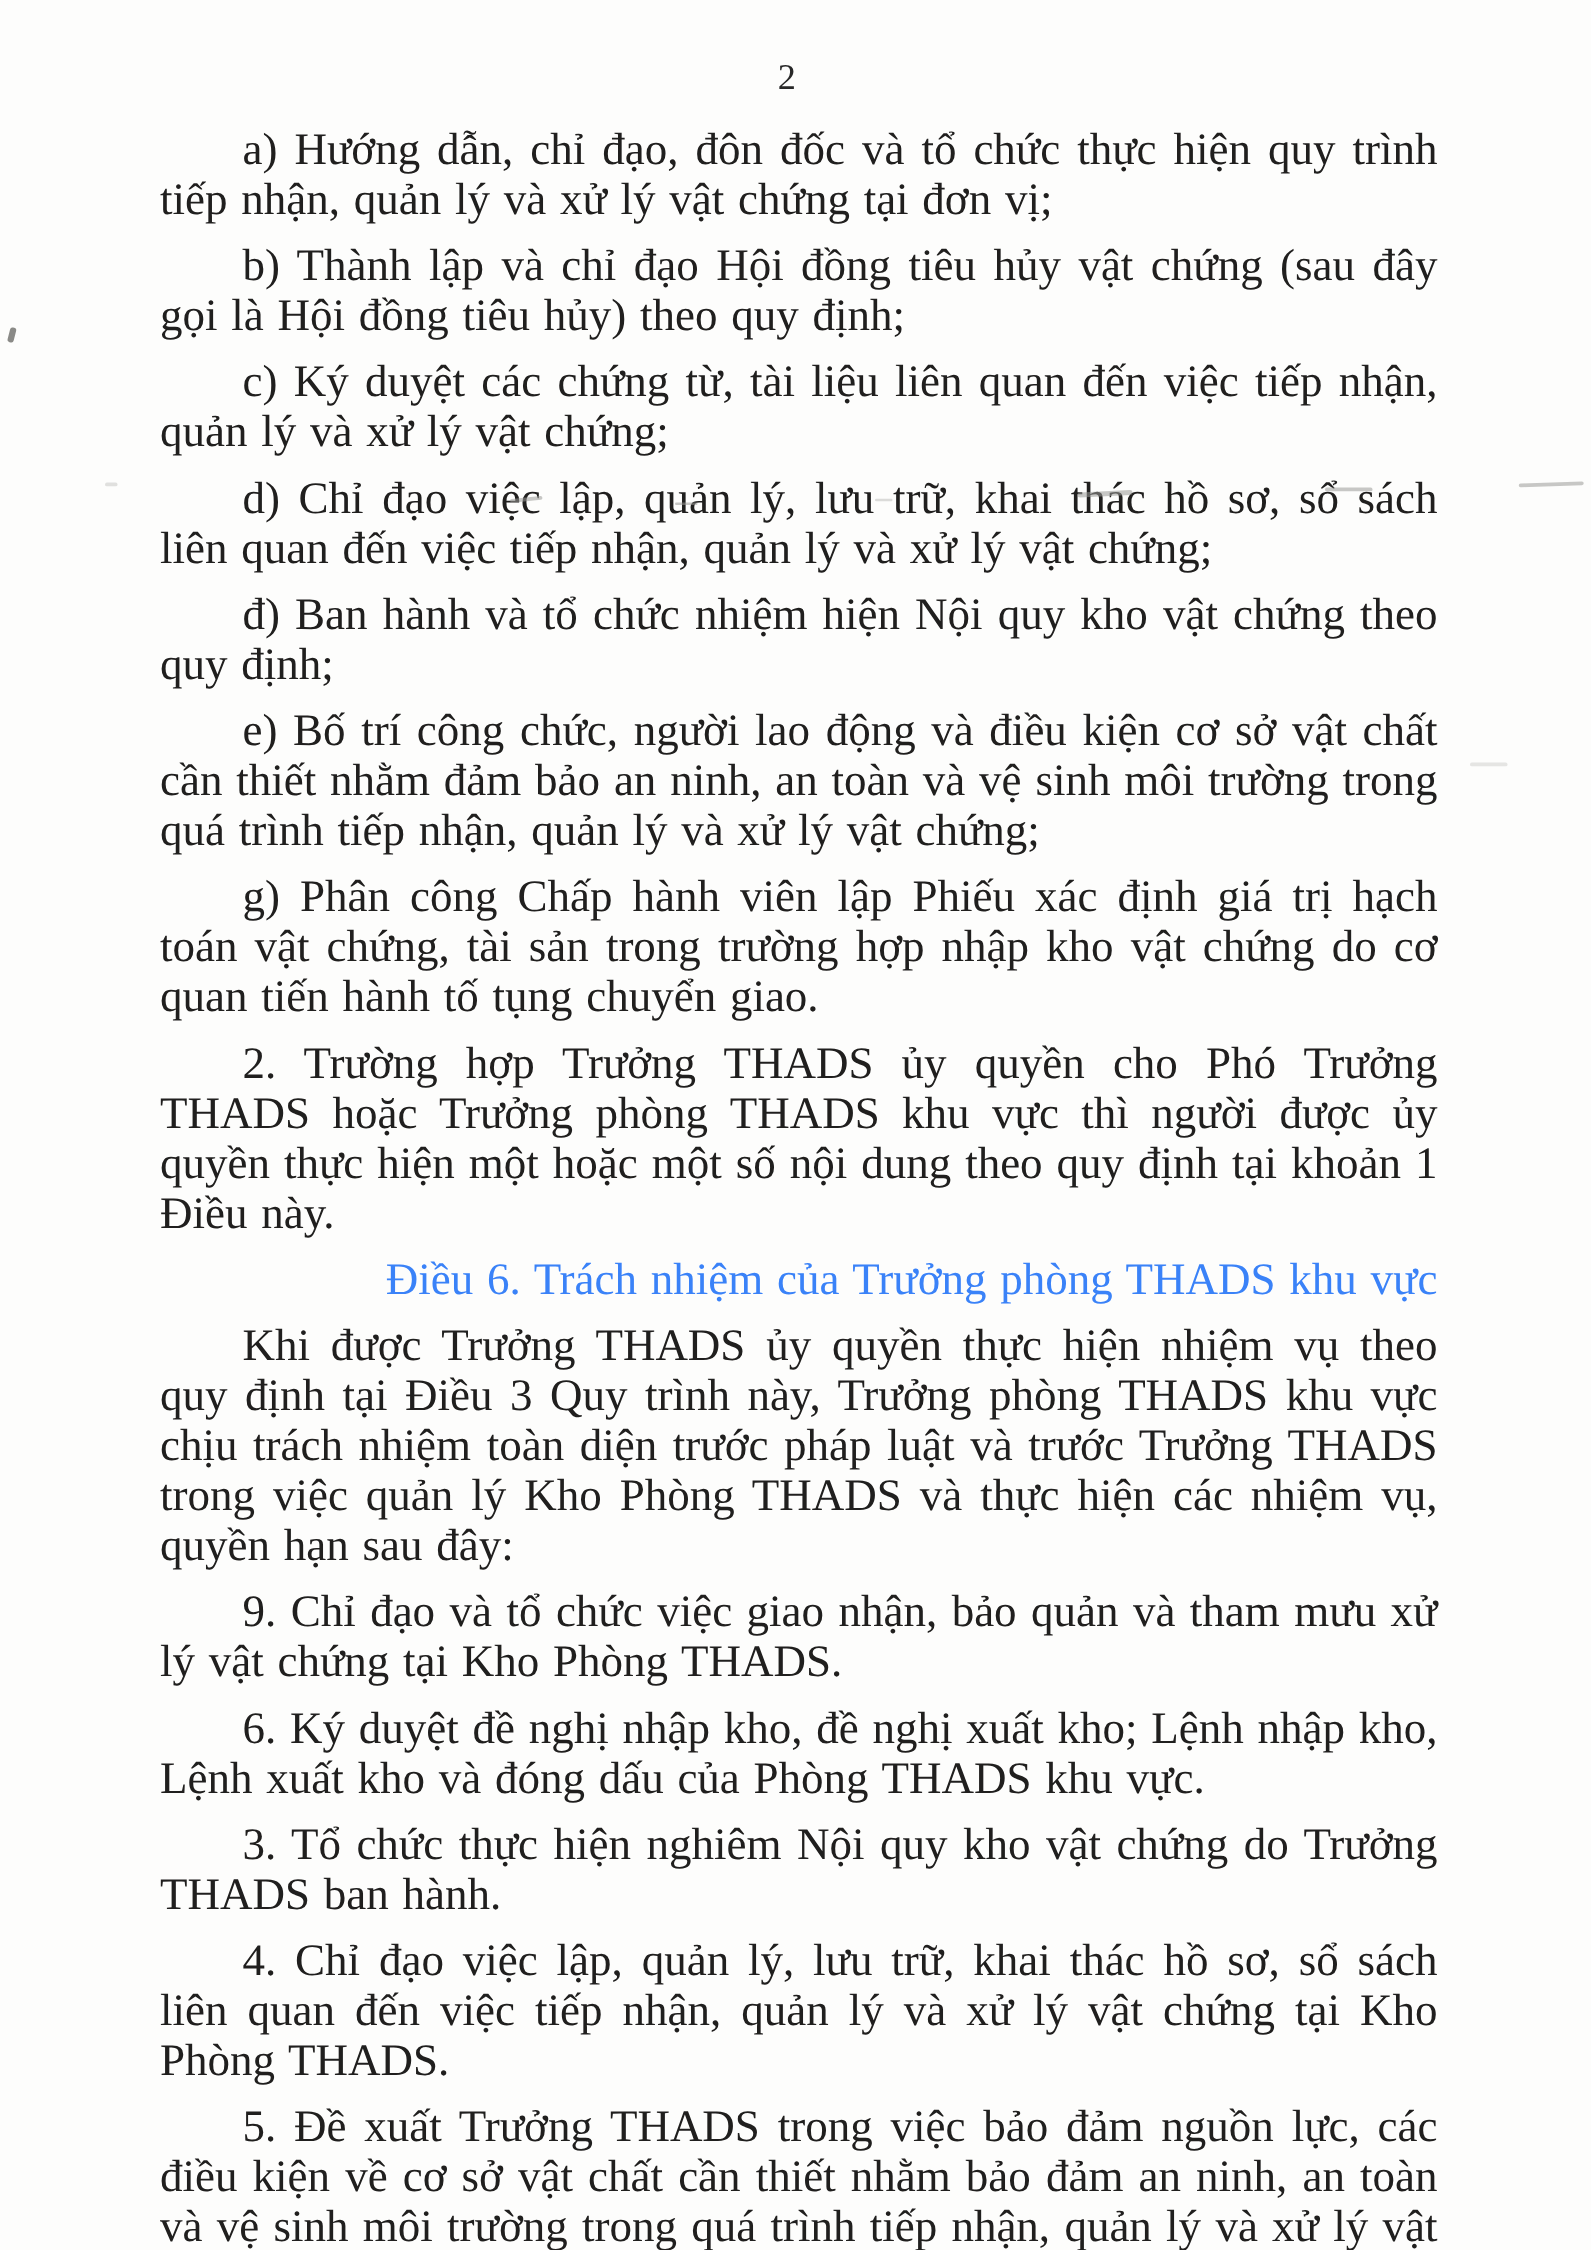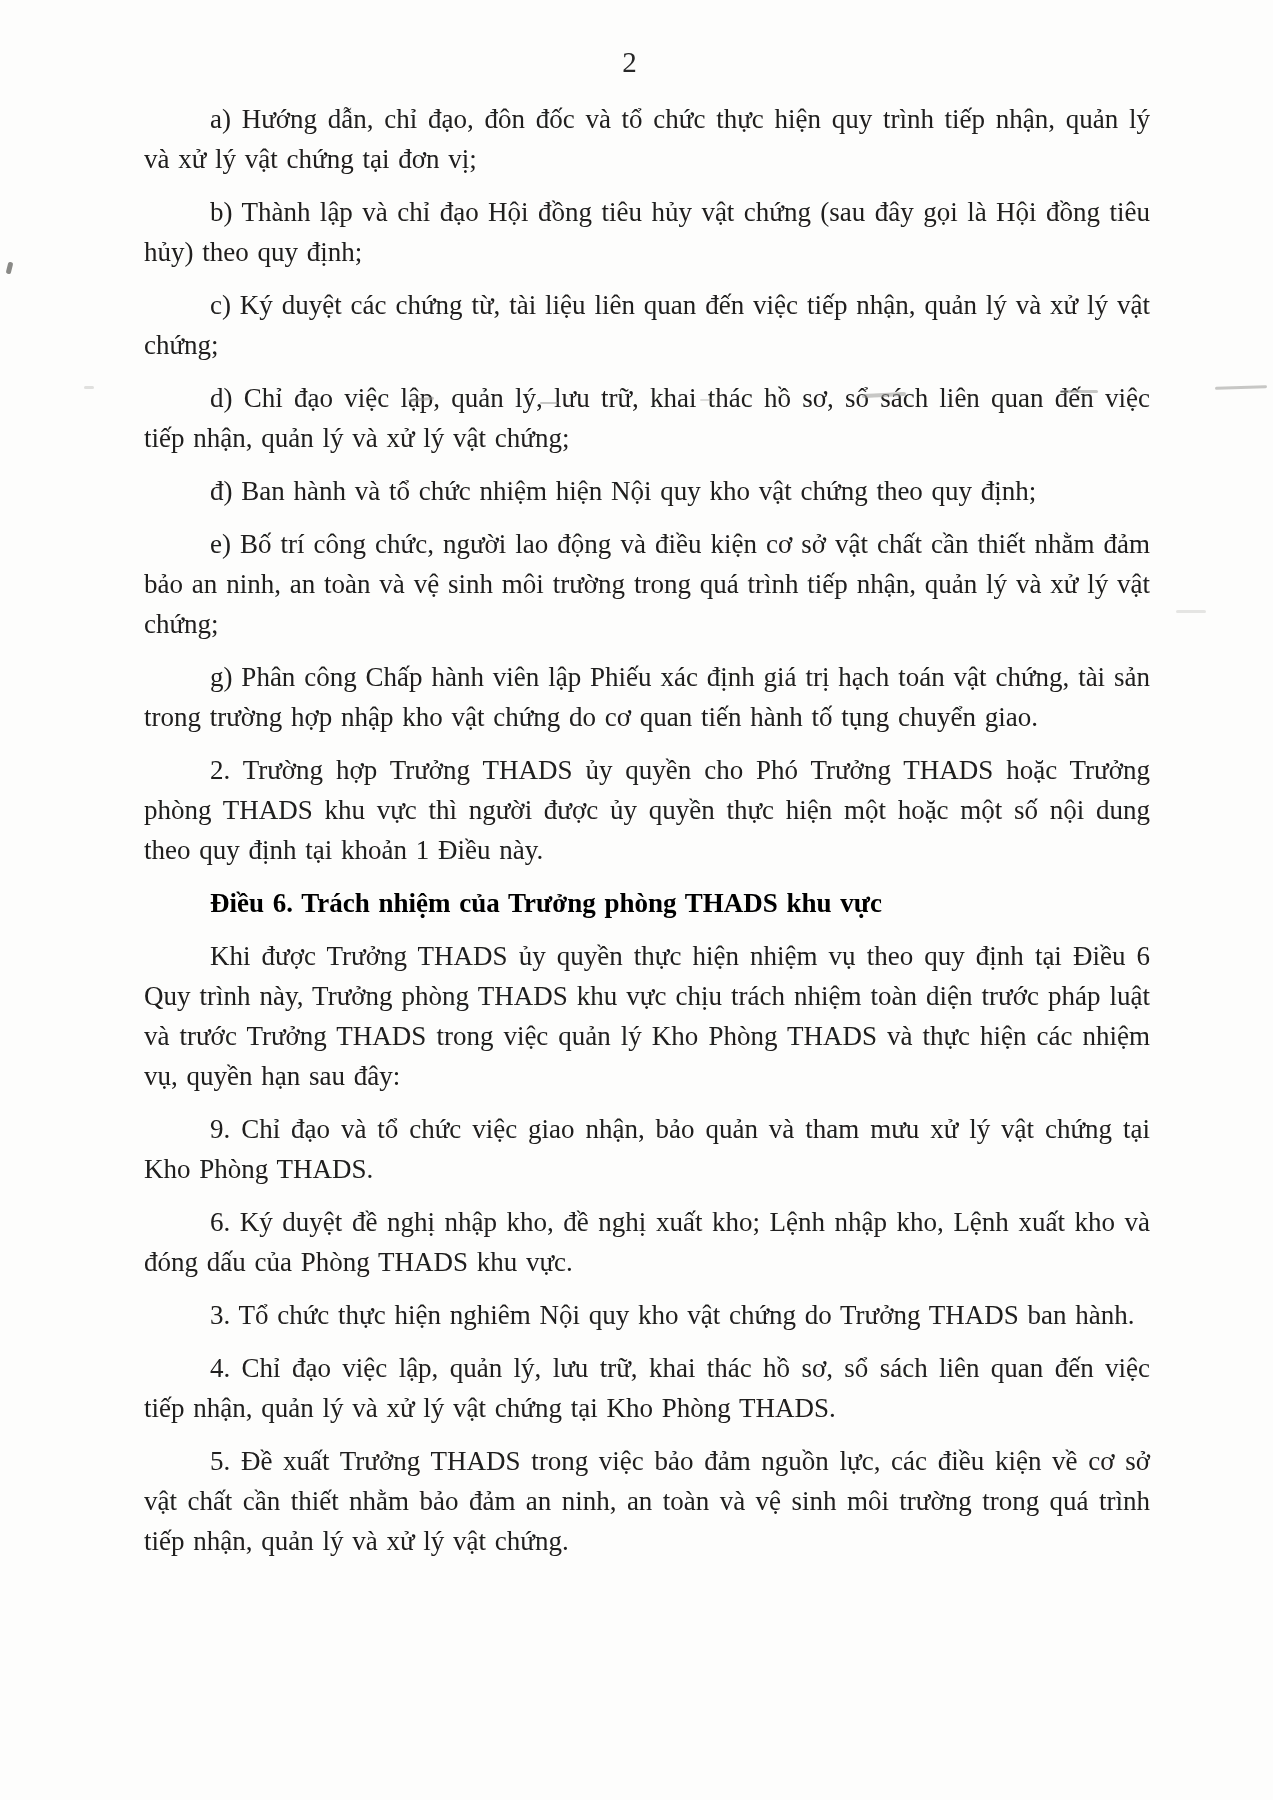--- a/index.html
+++ b/index.html
@@ -30,32 +30,32 @@
     font-size: 29px;
     color: #2a2a2a;
   }
   .doc-body {
     position: absolute;
     left: 128px;
     top: 99px;
     width: 1022px;
   }
   .doc-body p {
-    margin: 0 0 13px 16px;
-    font-size: 27px;
+    margin: 0 0 13px 0;
+    font-size: 36px;
     line-height: 40px;
     text-align: justify;
     text-indent: 66px;
     word-spacing: 2px;
     color: #222120;
   }
   .doc-body p.heading {
-    font-weight: bold;
-    color: #000000;
-    text-align: left;
+    font-weight: normal;
+    color: #3b82f6;
+    text-align: right;
   }
   
   .artifact {
     position: absolute;
     background: #9a9a97;
     opacity: 0.55;
     border-radius: 2px;
   }
   .art-apostrophe {
     left: 7px;
@@ -86,21 +86,21 @@
     <div class="doc-body">
         <p>a) Hướng dẫn, chỉ đạo, đôn đốc và tổ chức thực hiện quy trình tiếp nhận, quản lý và xử lý vật chứng tại đơn vị;</p>
         <p>b) Thành lập và chỉ đạo Hội đồng tiêu hủy vật chứng (sau đây gọi là Hội đồng tiêu hủy) theo quy định;</p>
         <p>c) Ký duyệt các chứng từ, tài liệu liên quan đến việc tiếp nhận, quản lý và xử lý vật chứng;</p>
         <p>d) Chỉ đạo việc lập, quản lý, lưu trữ, khai thác hồ sơ, sổ sách liên quan đến việc tiếp nhận, quản lý và xử lý vật chứng;</p>
         <p>đ) Ban hành và tổ chức nhiệm hiện Nội quy kho vật chứng theo quy định;</p>
         <p>e) Bố trí công chức, người lao động và điều kiện cơ sở vật chất cần thiết nhằm đảm bảo an ninh, an toàn và vệ sinh môi trường trong quá trình tiếp nhận, quản lý và xử lý vật chứng;</p>
         <p>g) Phân công Chấp hành viên lập Phiếu xác định giá trị hạch toán vật chứng, tài sản trong trường hợp nhập kho vật chứng do cơ quan tiến hành tố tụng chuyển giao.</p>
         <p>2. Trường hợp Trưởng THADS ủy quyền cho Phó Trưởng THADS hoặc Trưởng phòng THADS khu vực thì người được ủy quyền thực hiện một hoặc một số nội dung theo quy định tại khoản 1 Điều này.</p>
         <p class="heading">Điều 6. Trách nhiệm của Trưởng phòng THADS khu vực</p>
-        <p>Khi được Trưởng THADS ủy quyền thực hiện nhiệm vụ theo quy định tại Điều 6 Quy trình này, Trưởng phòng THADS khu vực chịu trách nhiệm toàn diện trước pháp luật và trước Trưởng THADS trong việc quản lý Kho Phòng THADS và thực hiện các nhiệm vụ, quyền hạn sau đây:</p>
+        <p>Khi được Trưởng THADS ủy quyền thực hiện nhiệm vụ theo quy định tại Điều 3 Quy trình này, Trưởng phòng THADS khu vực chịu trách nhiệm toàn diện trước pháp luật và trước Trưởng THADS trong việc quản lý Kho Phòng THADS và thực hiện các nhiệm vụ, quyền hạn sau đây:</p>
         <p>9. Chỉ đạo và tổ chức việc giao nhận, bảo quản và tham mưu xử lý vật chứng tại Kho Phòng THADS.</p>
         <p>6. Ký duyệt đề nghị nhập kho, đề nghị xuất kho; Lệnh nhập kho, Lệnh xuất kho và đóng dấu của Phòng THADS khu vực.</p>
         <p>3. Tổ chức thực hiện nghiêm Nội quy kho vật chứng do Trưởng THADS ban hành.</p>
         <p>4. Chỉ đạo việc lập, quản lý, lưu trữ, khai thác hồ sơ, sổ sách liên quan đến việc tiếp nhận, quản lý và xử lý vật chứng tại Kho Phòng THADS.</p>
         <p>5. Đề xuất Trưởng THADS trong việc bảo đảm nguồn lực, các điều kiện về cơ sở vật chất cần thiết nhằm bảo đảm an ninh, an toàn và vệ sinh môi trường trong quá trình tiếp nhận, quản lý và xử lý vật chứng.</p>
       </div>
 
     <div class="artifact art-apostrophe"></div>
     <div class="artifact art-smudge-1"></div>
     <div class="artifact art-smudge-2"></div>

